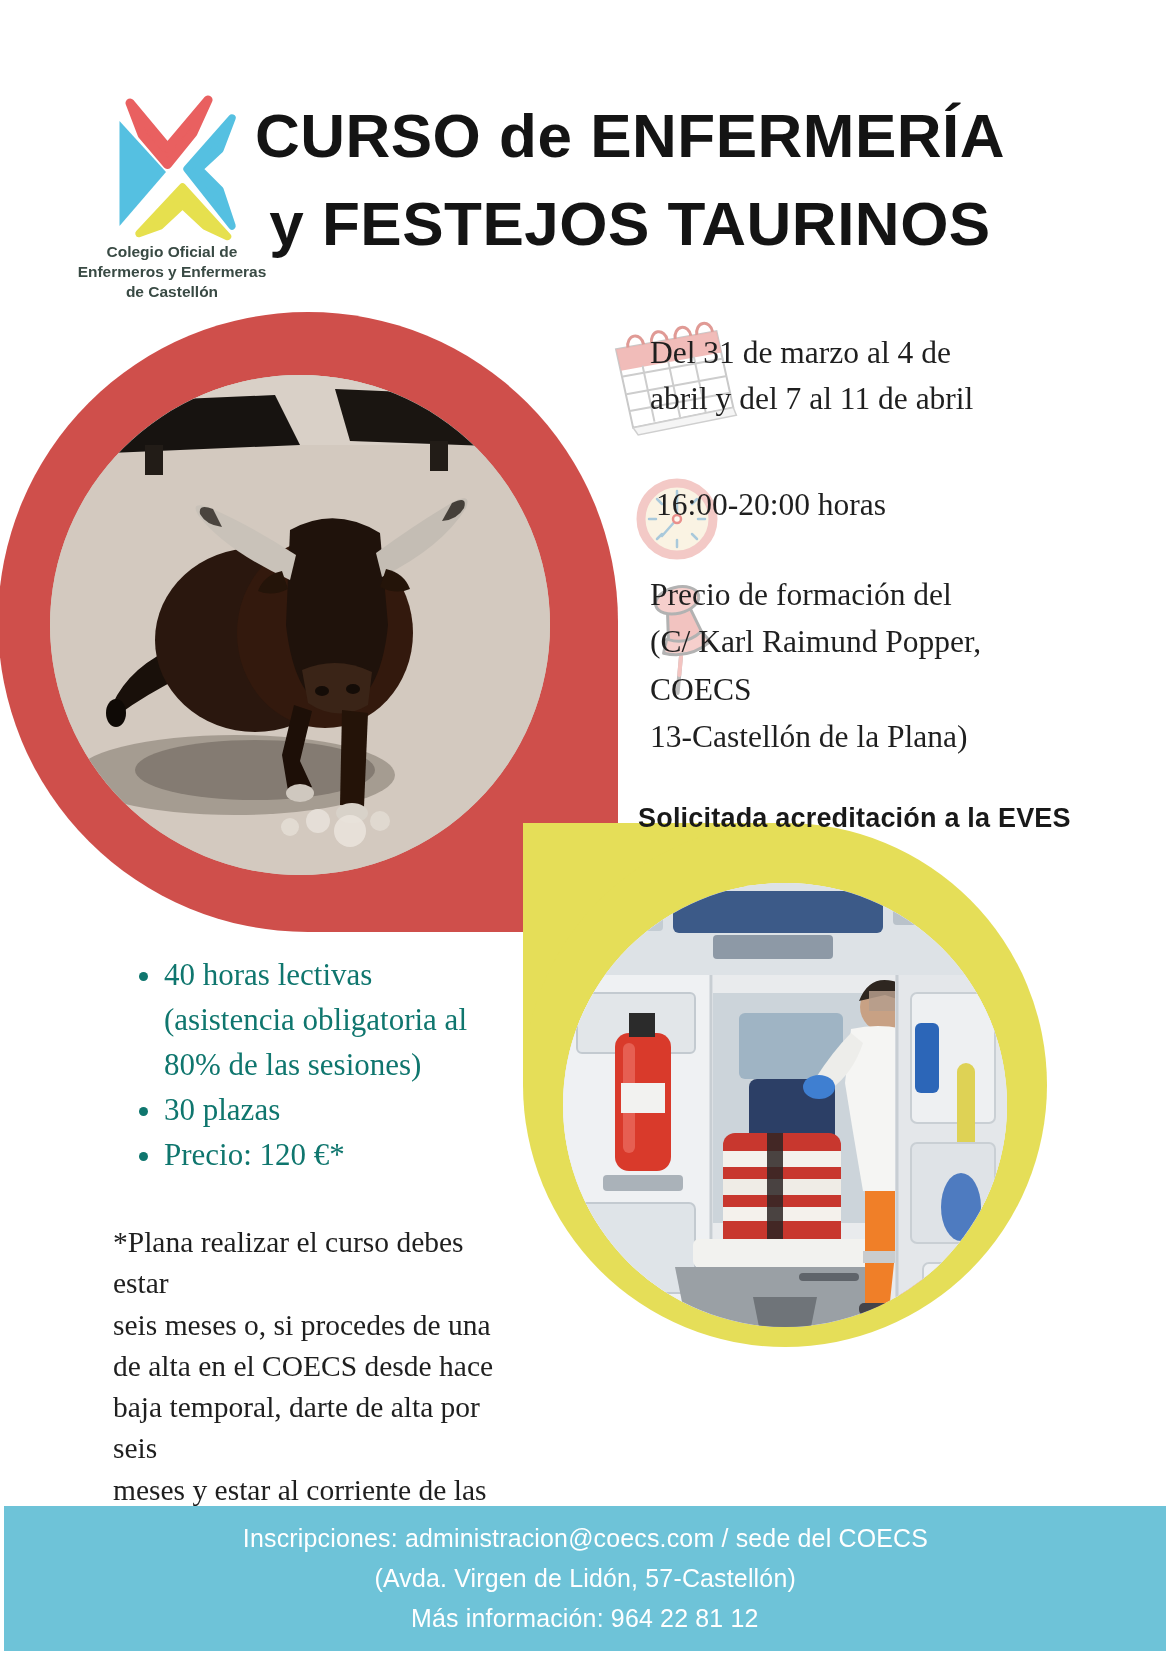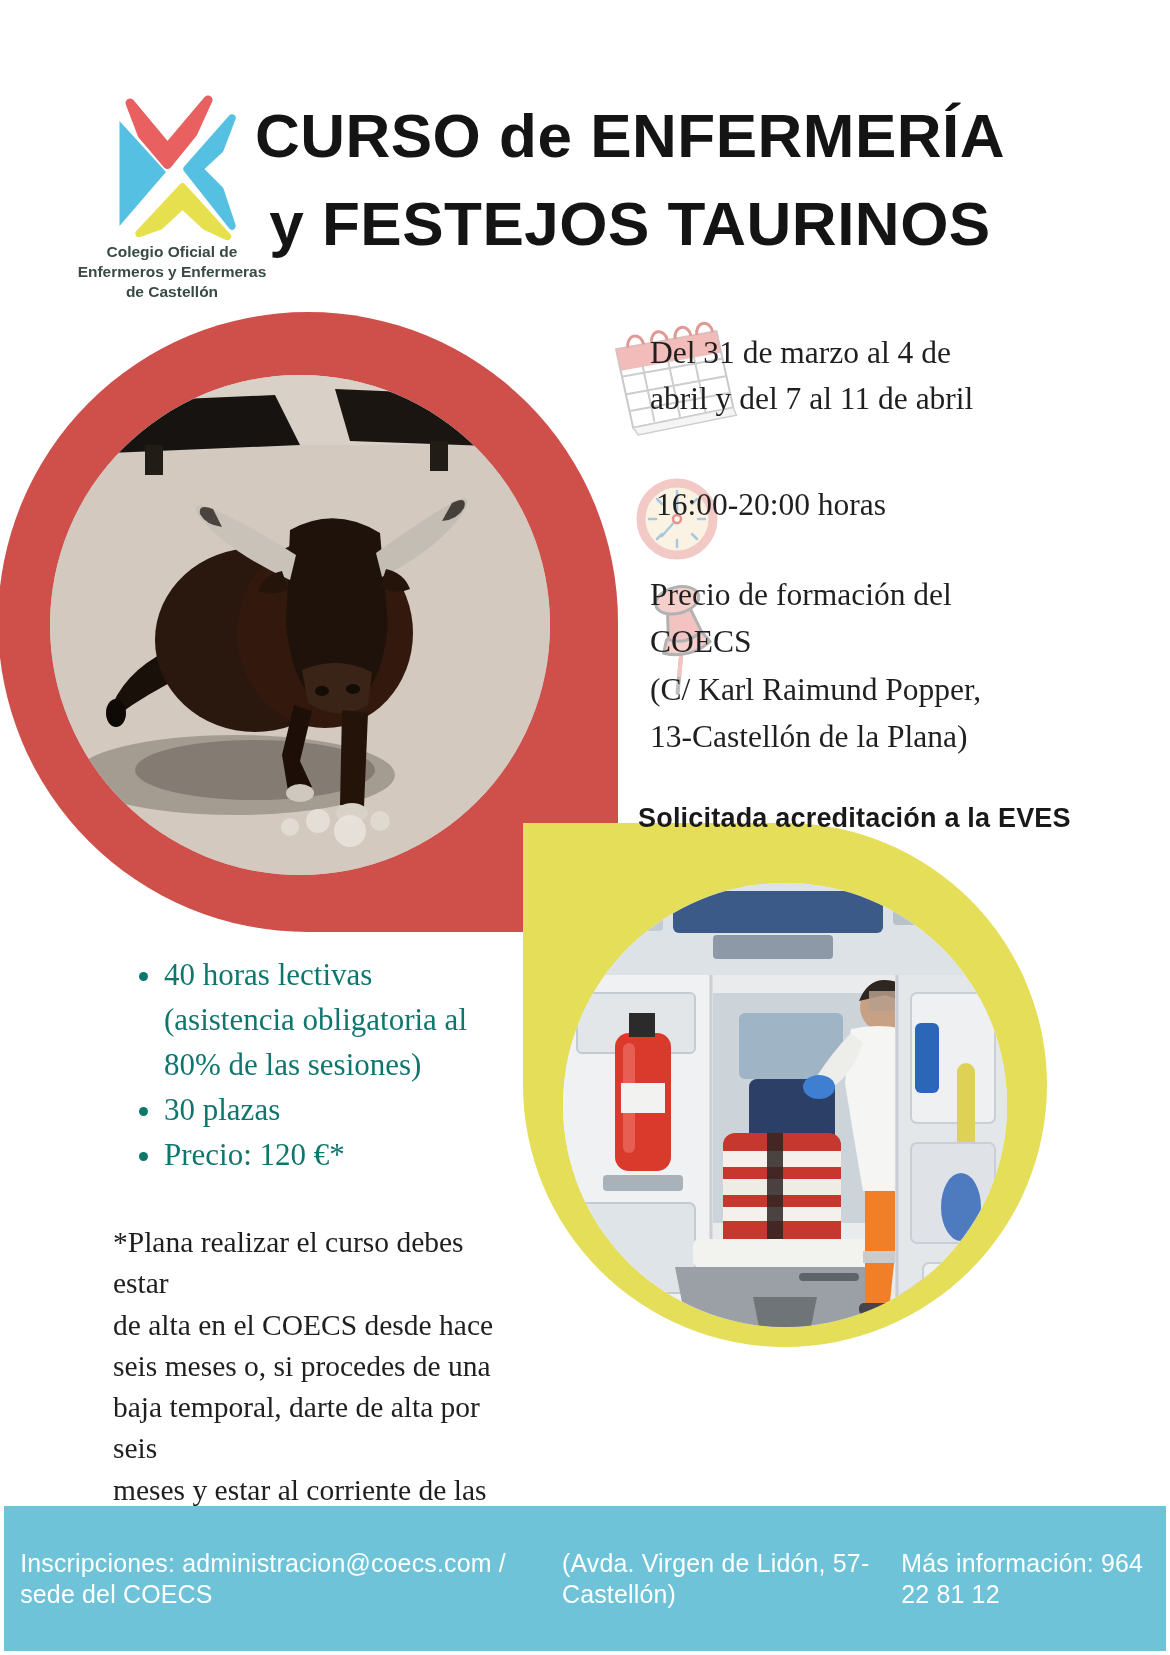--- a/index.html
+++ b/index.html
@@ -56,21 +56,21 @@
   }
   
   .bullets{position:absolute;left:126px;top:953px;width:382px;}
   .bullets ul{list-style:disc outside;padding-left:38px;}
   .bullets li{font-size:31px;line-height:1.45;color:#0f766e;}
   .note{position:absolute;left:113px;top:1222px;width:410px;font-size:29.5px;line-height:1.4;color:#1f1f1f;}
   
   .footer{
     position:absolute;left:4px;top:1506px;width:1162px;height:145px;
     background:var(--teal);
-    display:flex;flex-direction:row;justify-content:center;align-items:center;gap:9px;
+    display:flex;flex-direction:column;justify-content:center;align-items:center;gap:9px;
     font-family:"Liberation Sans", sans-serif;
     font-size:26.5px;color:#ffffff;letter-spacing:.2px;
   }
   .footer div{transform:scaleX(.94);}
 </style>
 </head>
 <body>
 
 <div class="poster">
 
@@ -233,39 +233,39 @@
         <line x1="34" y1="72" x2="20" y2="112" stroke="#bdbdbd" stroke-width="4" stroke-linecap="round"></line>
         <line x1="34" y1="72" x2="26" y2="95" stroke="#f3c4c1" stroke-width="4" stroke-linecap="round"></line>
         <path d="M22,58 Q40,46 58,58 L64,70 Q40,82 16,70 Z" fill="#f6cfcc" stroke="#b2b2b2" stroke-width="3" stroke-linejoin="round"></path>
         <path d="M30,30 L52,30 L58,58 Q40,68 24,58 Z" fill="#f2c3c0" stroke="#b2b2b2" stroke-width="3" stroke-linejoin="round"></path>
         <ellipse cx="42" cy="22" rx="22" ry="13" fill="#f6cfcc" stroke="#b2b2b2" stroke-width="3"></ellipse>
       </g>
     </svg>
   </div>
   <div class="location">
     <div>Precio de formación del</div>
+    <div>(C/ Karl Raimund Popper,</div>
     <div>COECS</div>
-    <div>(C/ Karl Raimund Popper,</div>
     <div>13-Castellón de la Plana)</div>
   </div>
 
   <div class="accreditation">Solicitada acreditación a la EVES</div>
 
   <div class="bullets">
     <ul>
       <li>40 horas lectivas (asistencia obligatoria al 80% de las sesiones)</li>
       <li>30 plazas</li>
       <li>Precio: 120 €*</li>
     </ul>
   </div>
 
   <div class="note">
     <div>*Plana realizar el curso debes estar</div>
+    <div>seis meses o, si procedes de una</div>
     <div>de alta en el COECS desde hace</div>
-    <div>seis meses o, si procedes de una</div>
     <div>baja temporal, darte de alta por seis</div>
     <div>meses y estar al corriente de las</div>
     <div>obligaciones colegiales</div>
   </div>
 
   <div class="footer">
     <div>Inscripciones: administracion@coecs.com / sede del COECS</div>
     <div>(Avda. Virgen de Lidón, 57-Castellón)</div>
     <div>Más información: 964 22 81 12</div>
   </div>

